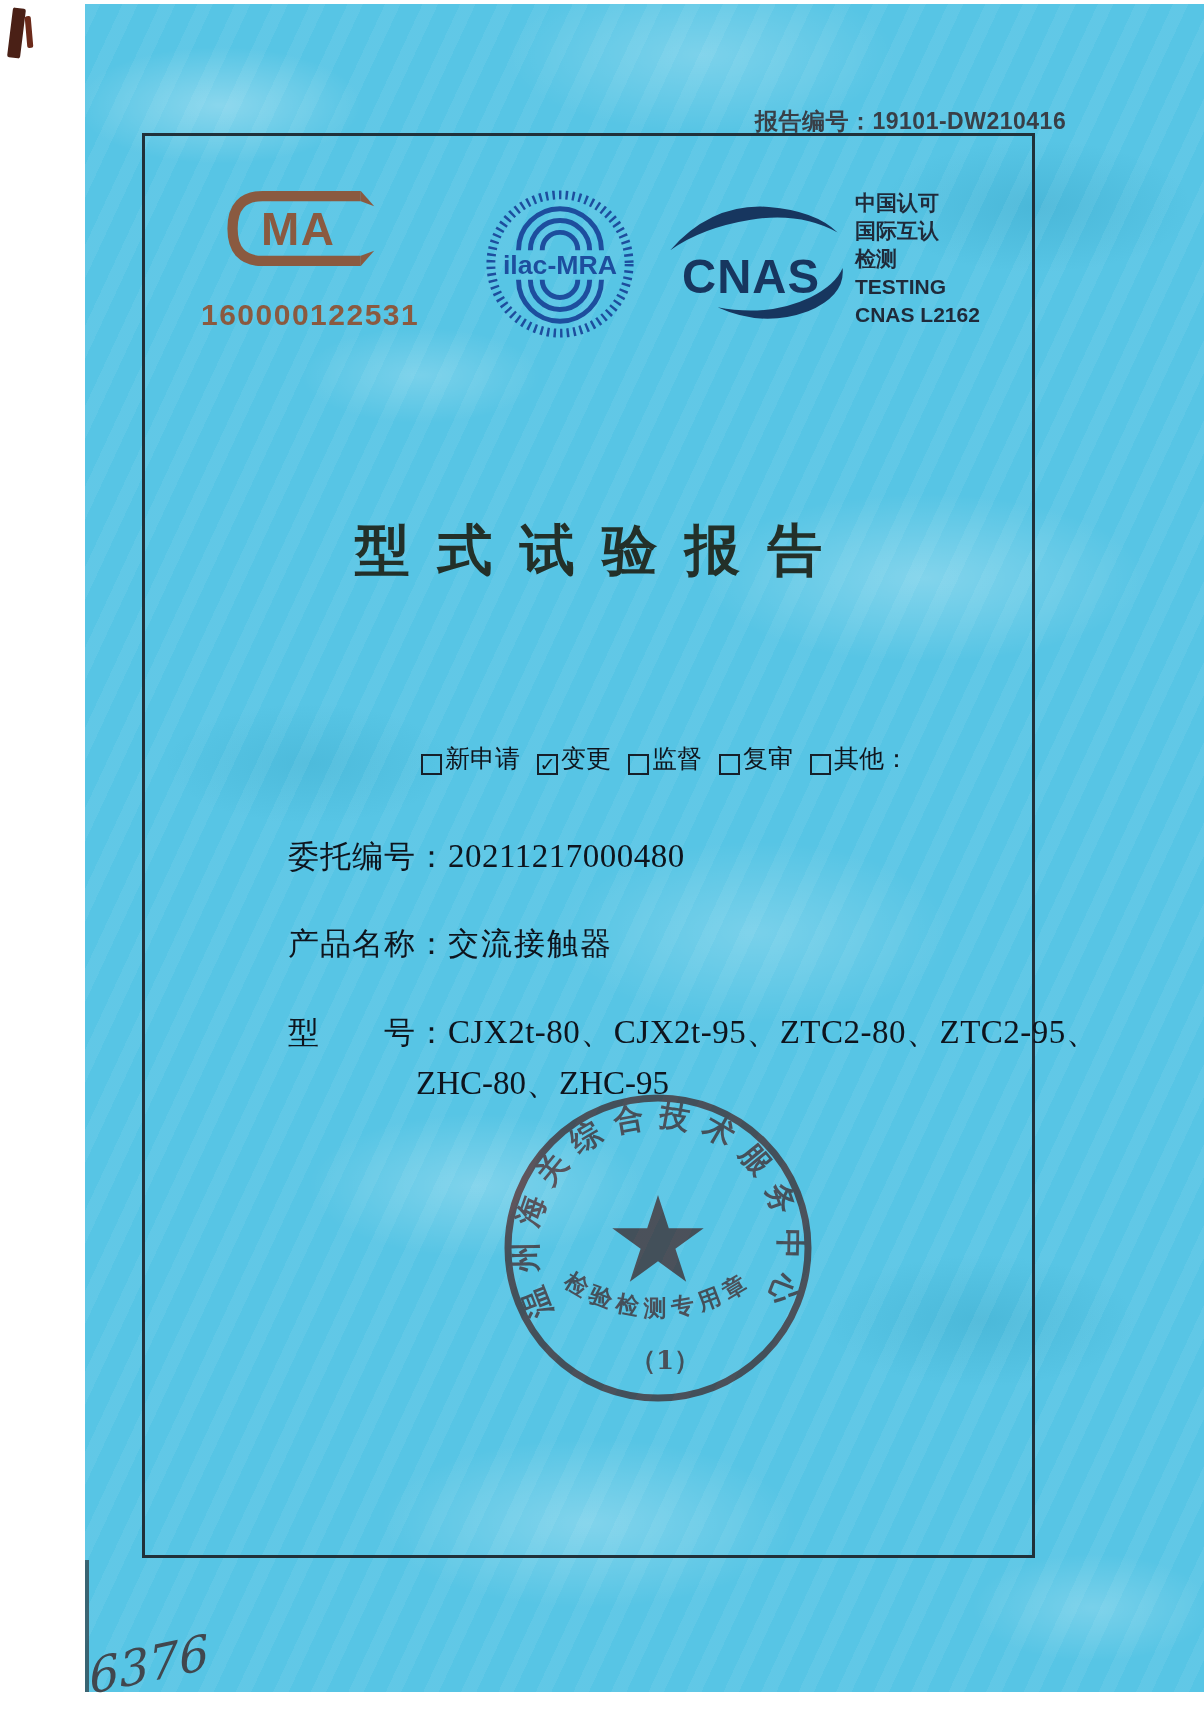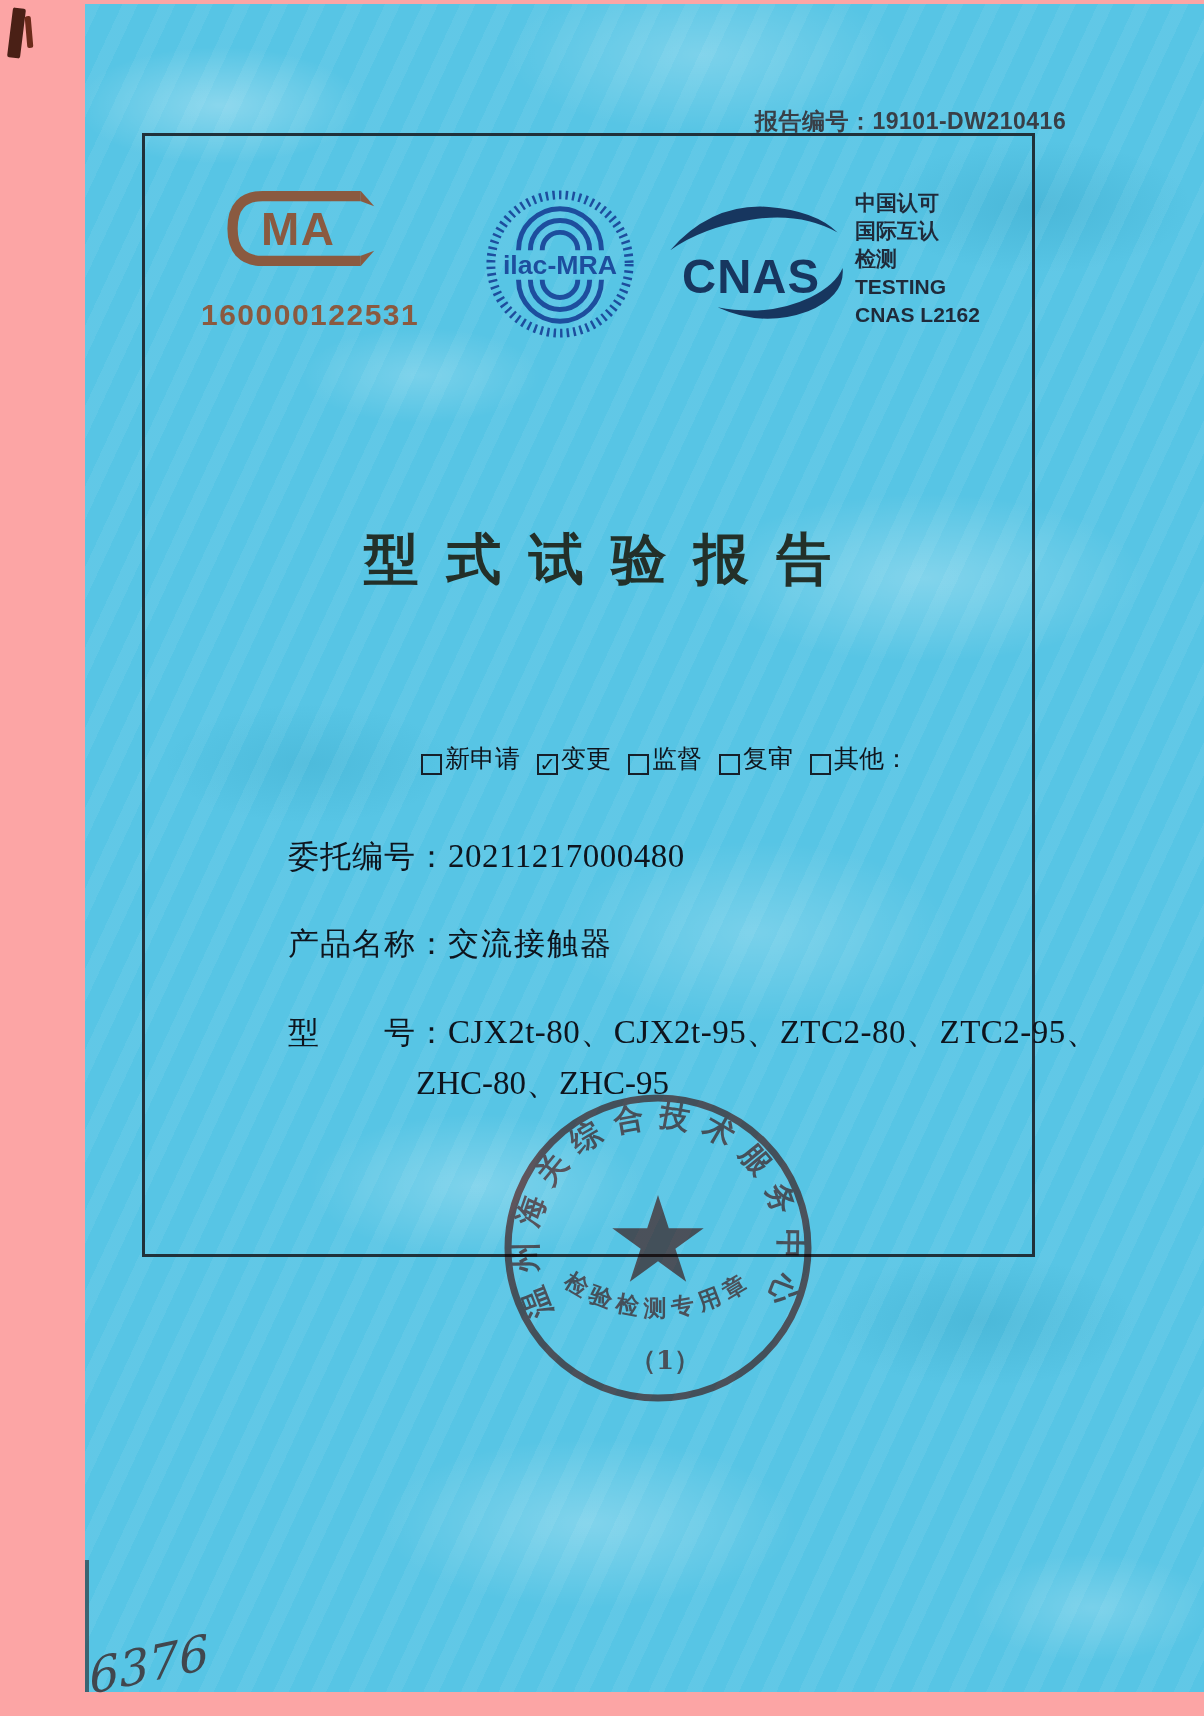--- a/index.html
+++ b/index.html
@@ -1,18 +1,18 @@
 <!DOCTYPE html>
 <html><head>
 <meta charset="utf-8">
 <style>
   html,body{margin:0;padding:0;background:#e9ebe8;}
   .scan{
     position:relative;width:1204px;height:1716px;overflow:hidden;
-    background:#fca5a5;
+    background:#ffffff;
     font-family:"DejaVu Serif","Liberation Serif",serif;
   }
   
   .paper{
     position:absolute;left:85px;top:4px;right:0;bottom:24px;
     background-color:#57c5e5;
     background-image:
       repeating-linear-gradient(115deg, rgba(255,255,255,.06) 0 14px, rgba(255,255,255,0) 14px 34px),
       radial-gradient(ellipse 220px 90px at 12% 6%, rgba(255,255,255,.30), transparent 65%),
       radial-gradient(ellipse 300px 120px at 55% 3%, rgba(255,255,255,.22), transparent 65%),
@@ -32,21 +32,21 @@
 
   
   .report-no{
     position:absolute;left:755px;top:106px;
     font-family:"Liberation Sans",sans-serif;font-size:23px;font-weight:600;
     color:#383f47;letter-spacing:.5px;white-space:nowrap;
   }
 
   
   .frame{
-    position:absolute;left:142px;top:133px;width:893px;height:1124px;
+    position:absolute;left:142px;top:133px;width:893px;height:1425px;
     border:3px solid #20313a;box-sizing:border-box;
   }
   .frame > *{position:absolute;}
 
   
   .cma-box{left:53px;top:45px;width:210px;height:95px;}
   .cma-number{
     left:56px;top:162px;
     font-family:Liberation Sans, sans-serif;font-size:30px;font-weight:600;
     color:#8a5a40;letter-spacing:1.5px;
@@ -58,21 +58,21 @@
     font-family:"Liberation Sans",sans-serif;font-size:21px;font-weight:700;
     color:#1f2a3a;line-height:28px;
   }
   .accr div{white-space:nowrap;}
 
   
   .doc-title{
     left:0;top:378px;width:100%;text-align:center;
     font-size:55px;font-weight:600;color:#233029;
     letter-spacing:.5em;padding-left:.5em;box-sizing:border-box;
-    margin:9px;
+    margin:0;
   }
 
   
   .check-row{
     left:276px;top:606px;display:flex;gap:17px;align-items:center;
     font-size:25px;color:#0f151d;white-space:nowrap;
   }
   .check-item{display:flex;align-items:flex-end;gap:3px;}
   .cbox{
     width:21px;height:21px;border:2px solid #16202a;box-sizing:border-box;

